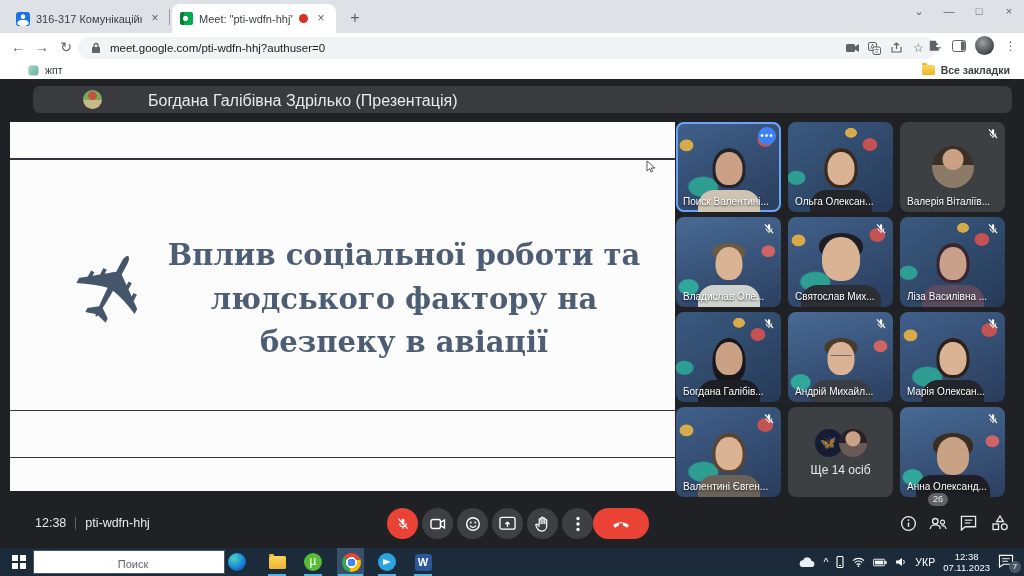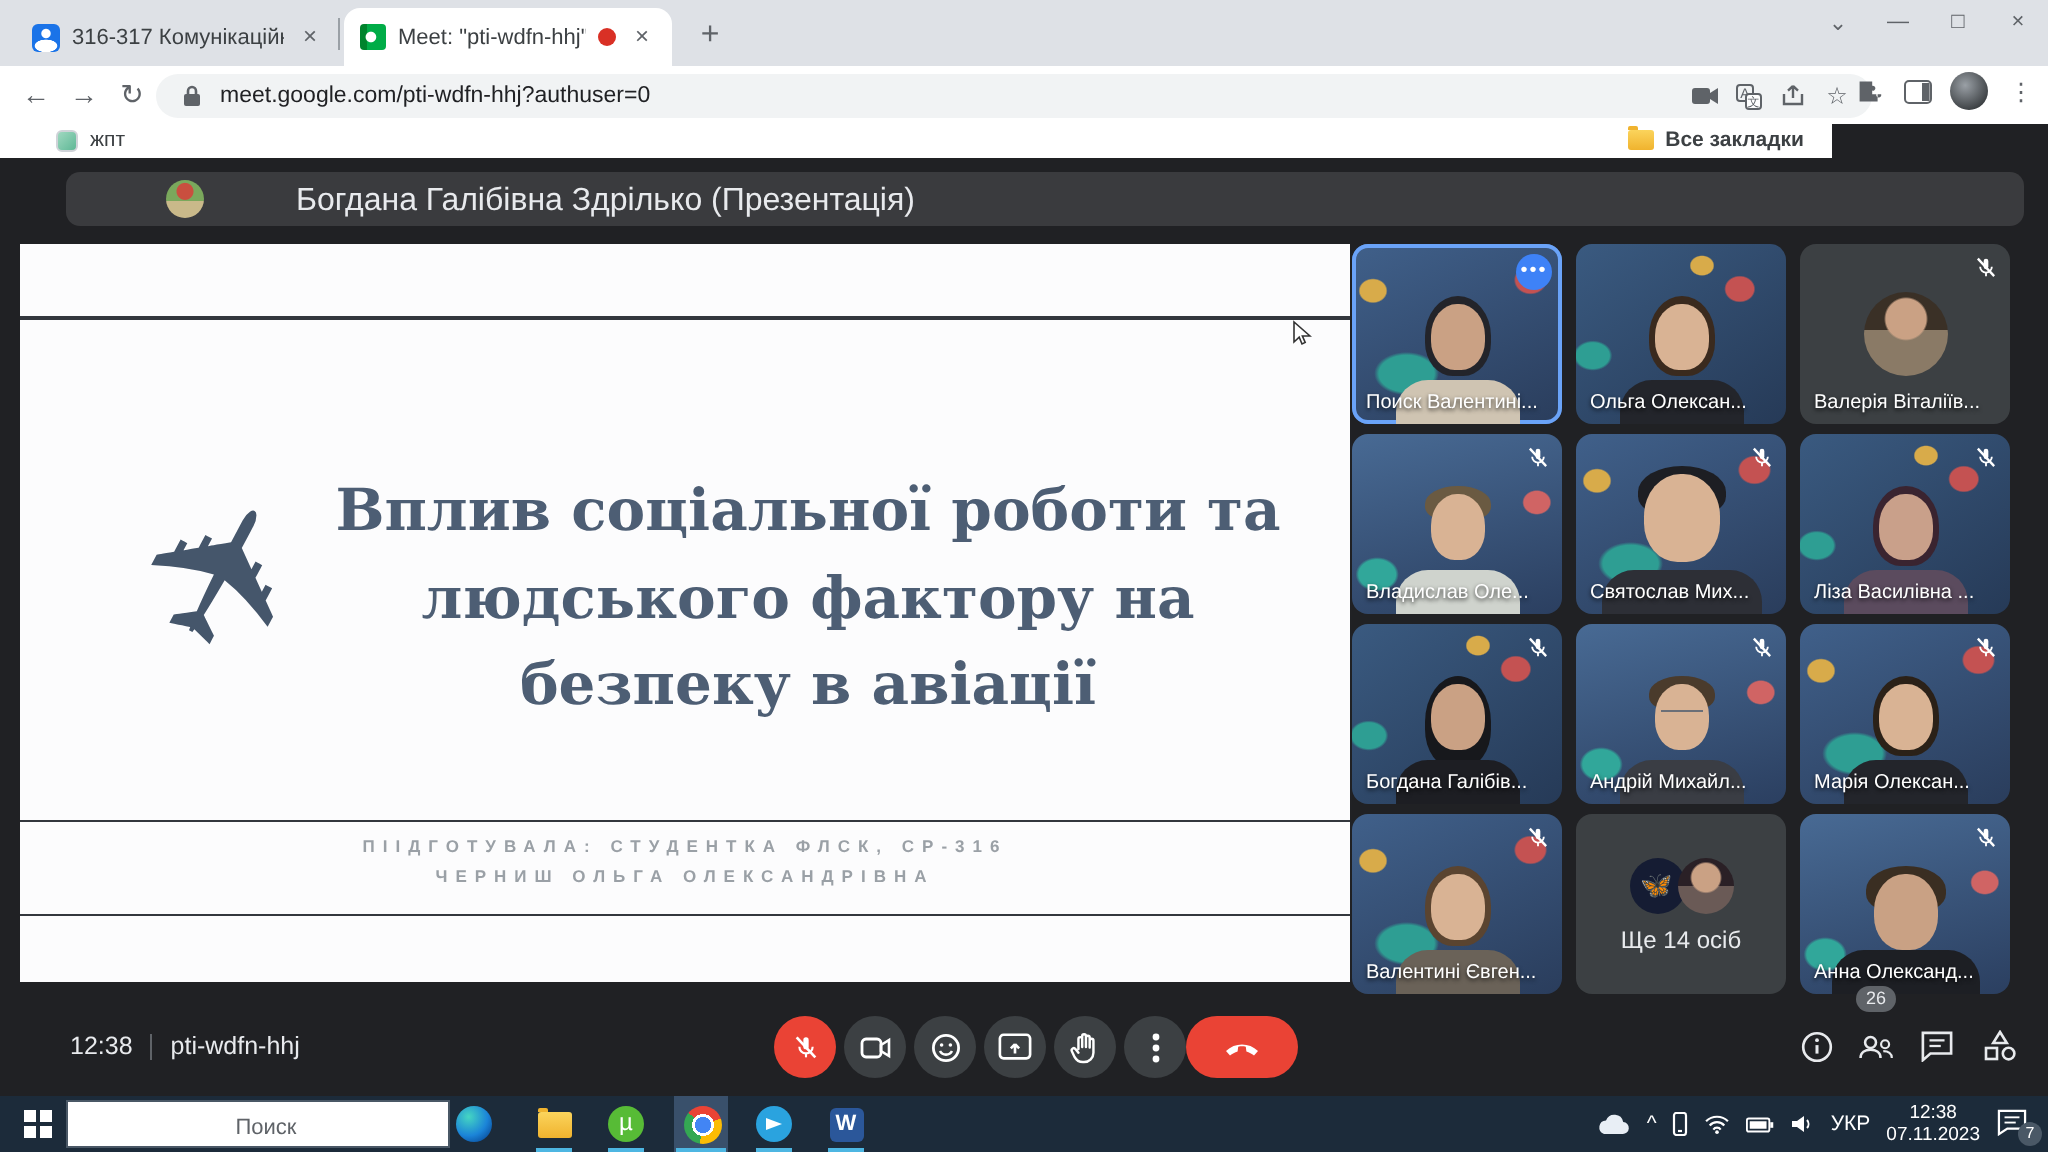--- a/index.html
+++ b/index.html
@@ -28,21 +28,21 @@
   
   .toolbar { position:absolute; left:0; top:33px; width:1024px; height:29px; background:#fff; }
   .nav-ic { position:absolute; top:4px; width:20px; height:20px; text-align:center; line-height:20px; font-size:14px; color:#5f6368; }
   .omnibox { position:absolute; left:78px; top:37px; width:858px; height:22px; border-radius:11px; background:#f1f3f4; display:flex; align-items:center; padding:0 10px; gap:7px; }
   .omnibox .url { font-size:11.5px; color:#202124; flex:1; }
   .mini-ic { width:15px; height:15px; flex:0 0 auto; display:flex; align-items:center; justify-content:center; color:#5f6368; font-size:12px; }
   .toolbar-right { position:absolute; right:6px; top:36px; display:flex; align-items:center; gap:9px; }
   .avatar-chrome { width:19px; height:19px; border-radius:50%; background:radial-gradient(circle at 40% 35%, #9aa0a6, #3c4043 75%); }
 
   
-  .bookmarks { position:absolute; left:0; top:62px; width:916px; height:17px; background:#fff; }
+  .bookmarks { position:absolute; left:0; top:62px; width:1024px; height:17px; background:#fff; }
   .bm { position:absolute; top:1px; display:flex; align-items:center; gap:6px; font-size:10.5px; color:#3c4043; height:14px; }
   .bm-ic { width:11px; height:11px; border-radius:3px; background:linear-gradient(135deg,#9fd8c0,#5fb896); border:1px solid #cfd3d8; }
   .folder-ic { width:13px; height:10px; background:linear-gradient(#fbd45c,#f0b32e); border-radius:1.5px; position:relative; }
   .folder-ic::before { content:""; position:absolute; left:0; top:-2px; width:5px; height:2px; background:#f0b32e; border-radius:1px 1px 0 0; }
 
   
   .meet { position:absolute; left:0; top:79px; width:1024px; height:469px; background:#202124; }
   .banner { position:absolute; left:33px; top:7px; width:979px; height:27px; border-radius:7px; background:#3a3b3e; }
   .banner .avat { position:absolute; left:50px; top:4px; width:19px; height:19px; border-radius:50%;
       background: radial-gradient(circle at 50% 30%, #c94f3f 4px, transparent 4.5px), linear-gradient(#7aa85c 55%, #c9b98a 55%); }
@@ -211,24 +211,20 @@
   <div class="banner">
     <span class="avat"></span>
     <span class="ptxt">Богдана Галібівна Здрілько (Презентація)</span>
   </div>
 
   <div class="slide">
     <div class="hline" style="top:36px;"></div>
     <div class="plane">✈</div>
     <div class="slide-title">Вплив соціальної роботи та людського фактору на безпеку в авіації</div>
     <div class="hline" style="top:288px; height:1px;"></div>
-    <div class="slide-footer">
-      <div>ПІІДГОТУВАЛА: СТУДЕНТКА ФЛСК, СР-316</div>
-      <div>ЧЕРНИШ ОЛЬГА ОЛЕКСАНДРІВНА</div>
-    </div>
     <div class="hline" style="top:335px; height:1px;"></div>
     <div class="cursor-slide">
       <svg width="10" height="14" viewBox="0 0 10 14">
           <path d="M1 1v10l2.6-2.4L5 12l1.6-.8-1.4-3.2H9z" fill="#fff" stroke="#333" stroke-width="0.8"></path>
         </svg>
     </div>
   </div>
 
   <div class="tile speaking bgA" style="left:676px; top:43px;">
     <div class="fig longhair">

